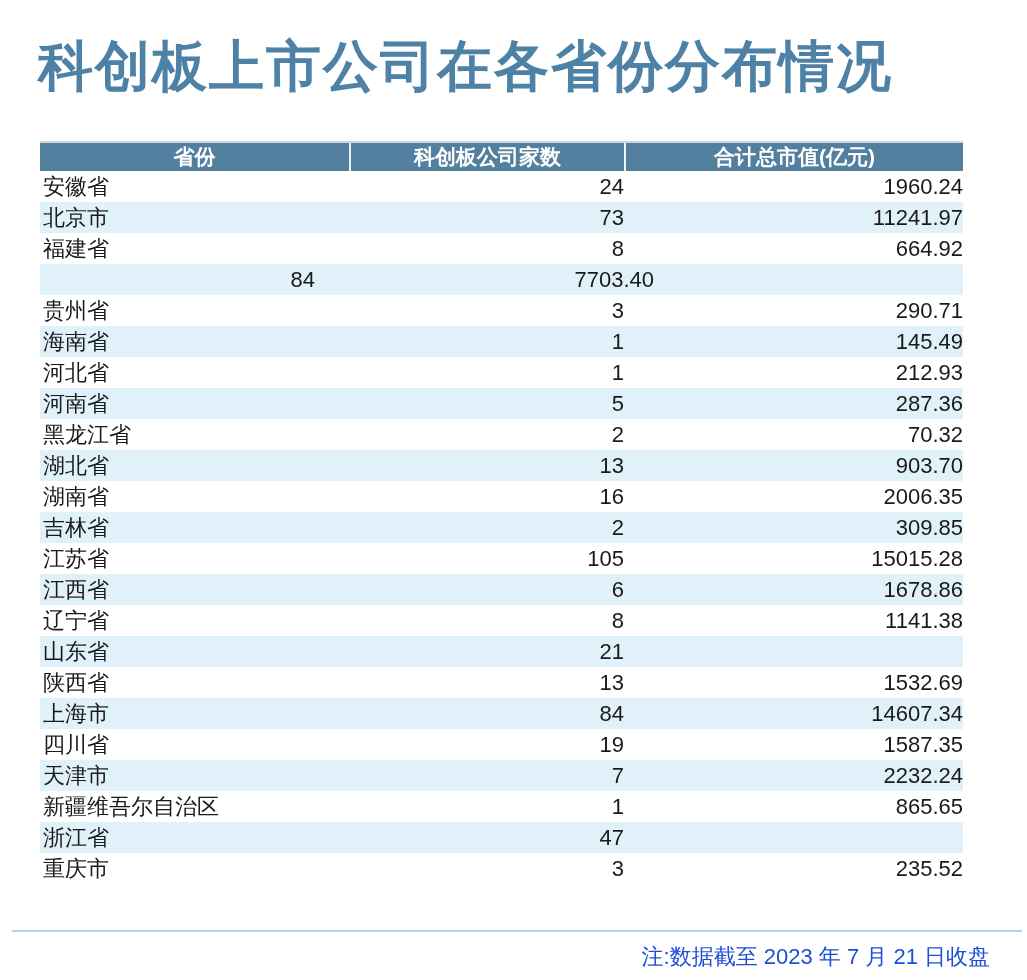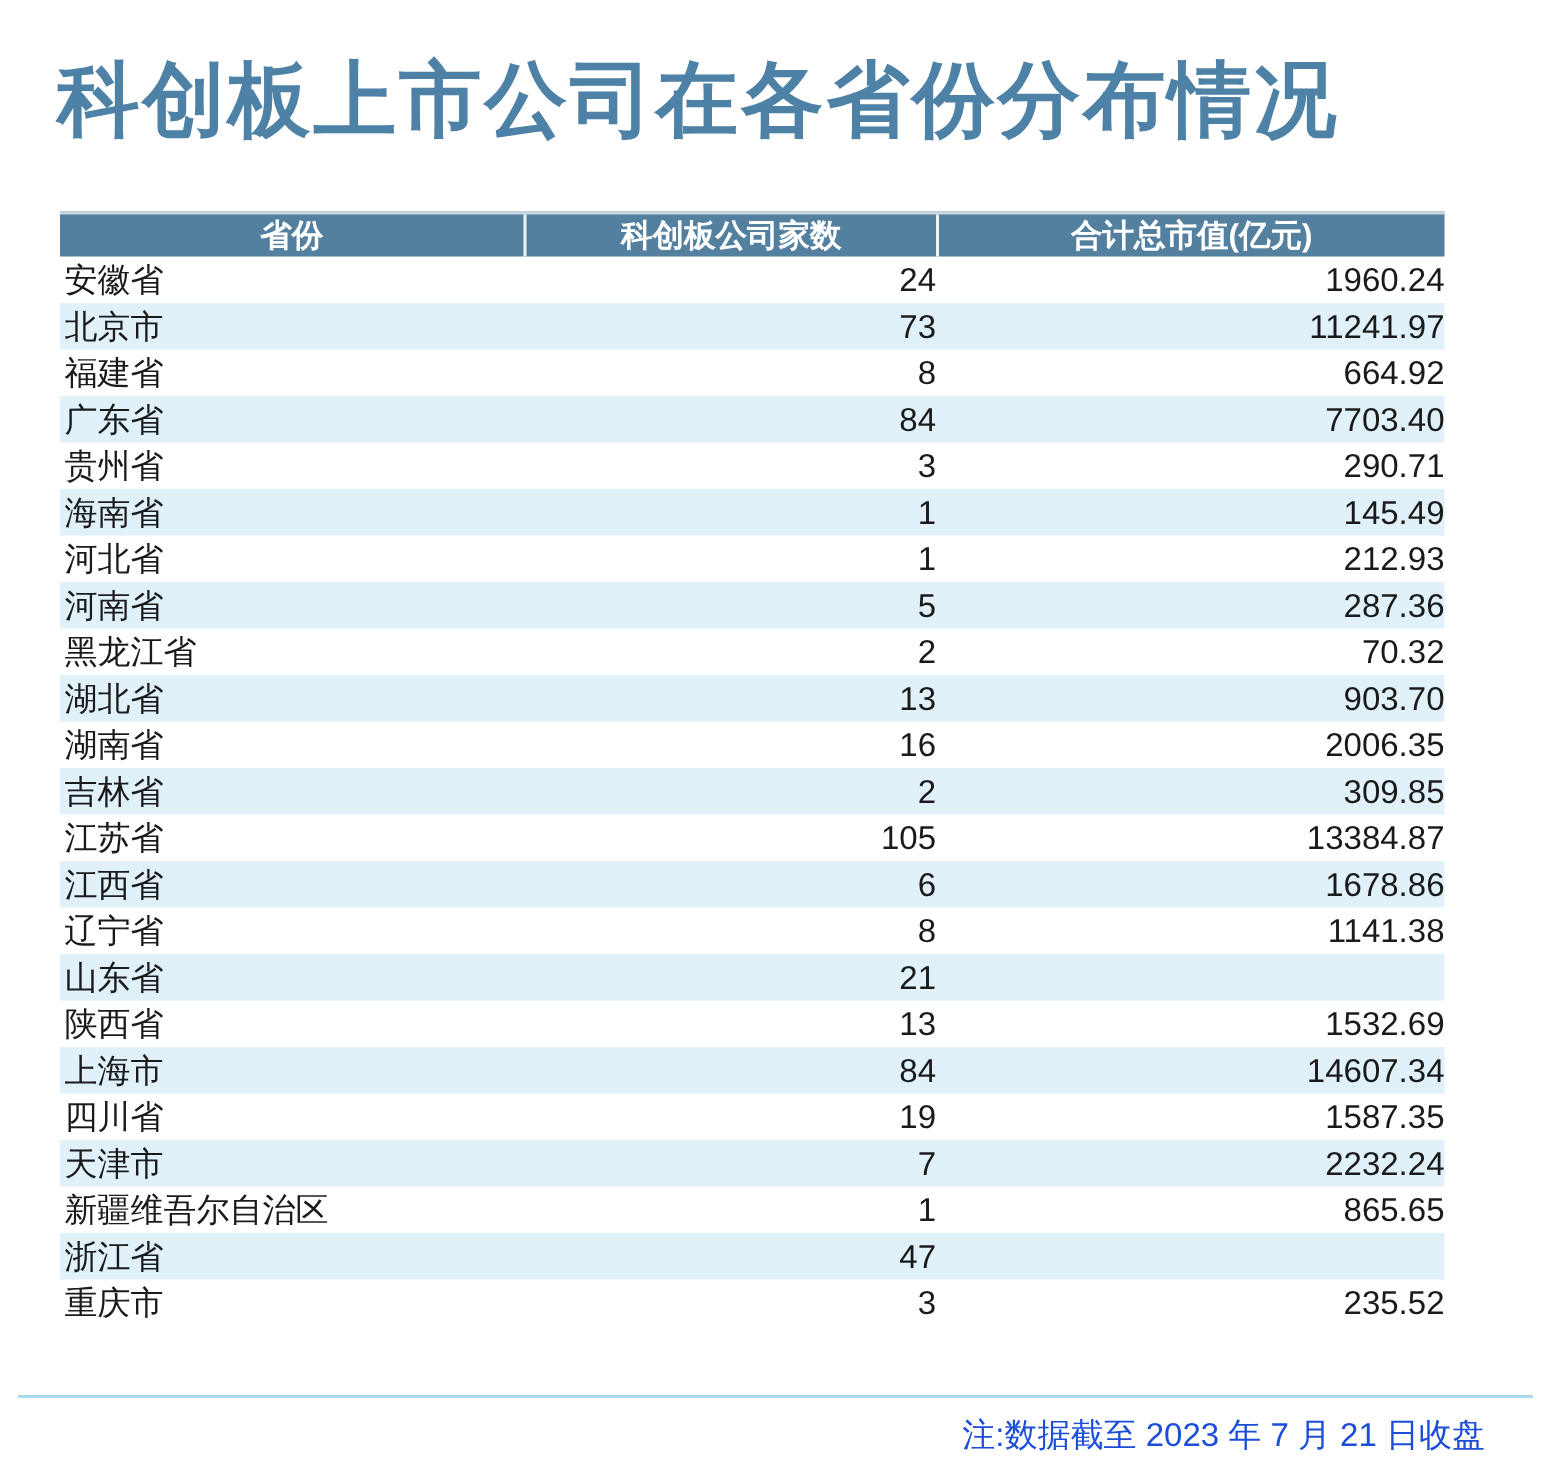--- a/index.html
+++ b/index.html
@@ -115,21 +115,20 @@
           <div class="cell c0">北京市</div>
           <div class="cell c1">73</div>
           <div class="cell c2">11241.97</div>
         </div>
         <div class="trow">
           <div class="cell c0">福建省</div>
           <div class="cell c1">8</div>
           <div class="cell c2">664.92</div>
         </div>
         <div class="trow">
-          <div class="cell c0">广东省</div>
           <div class="cell c1">84</div>
           <div class="cell c2">7703.40</div>
         </div>
         <div class="trow">
           <div class="cell c0">贵州省</div>
           <div class="cell c1">3</div>
           <div class="cell c2">290.71</div>
         </div>
         <div class="trow">
           <div class="cell c0">海南省</div>
@@ -162,21 +161,21 @@
           <div class="cell c2">2006.35</div>
         </div>
         <div class="trow">
           <div class="cell c0">吉林省</div>
           <div class="cell c1">2</div>
           <div class="cell c2">309.85</div>
         </div>
         <div class="trow">
           <div class="cell c0">江苏省</div>
           <div class="cell c1">105</div>
-          <div class="cell c2">13384.87</div>
+          <div class="cell c2">15015.28</div>
         </div>
         <div class="trow">
           <div class="cell c0">江西省</div>
           <div class="cell c1">6</div>
           <div class="cell c2">1678.86</div>
         </div>
         <div class="trow">
           <div class="cell c0">辽宁省</div>
           <div class="cell c1">8</div>
           <div class="cell c2">1141.38</div>

